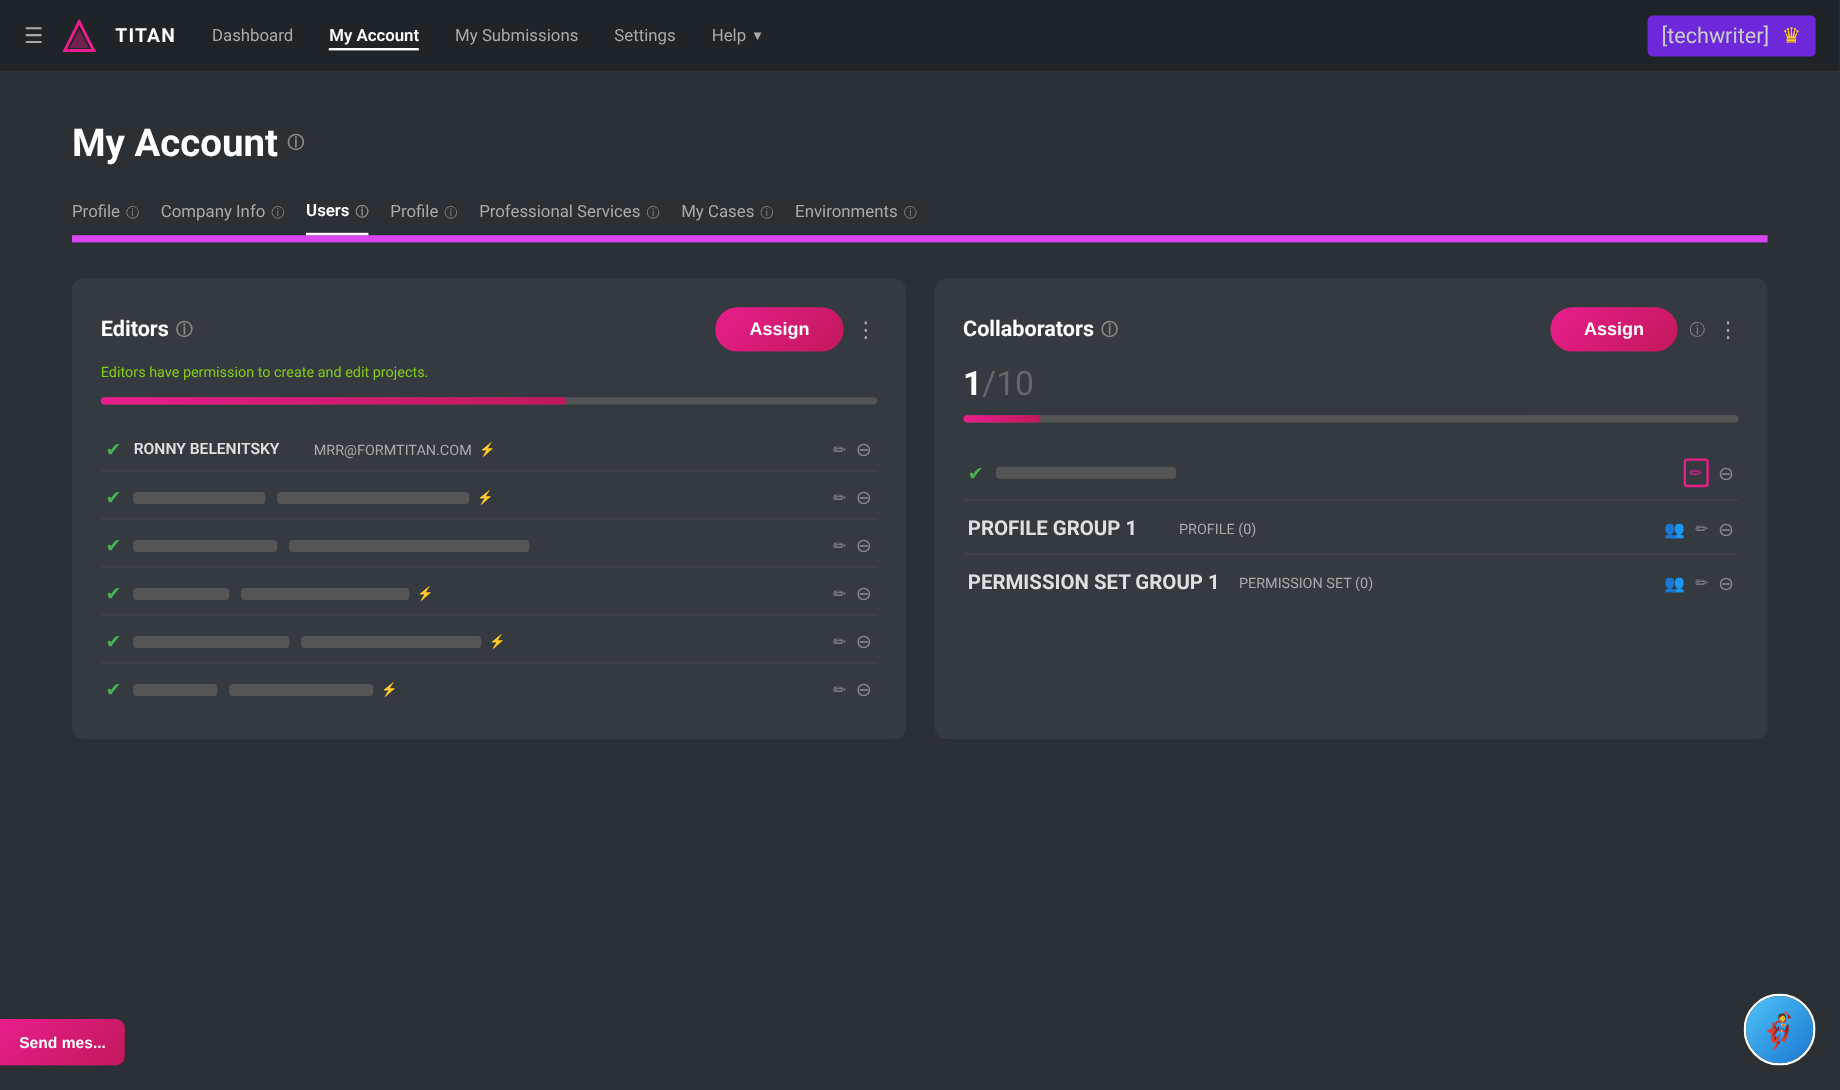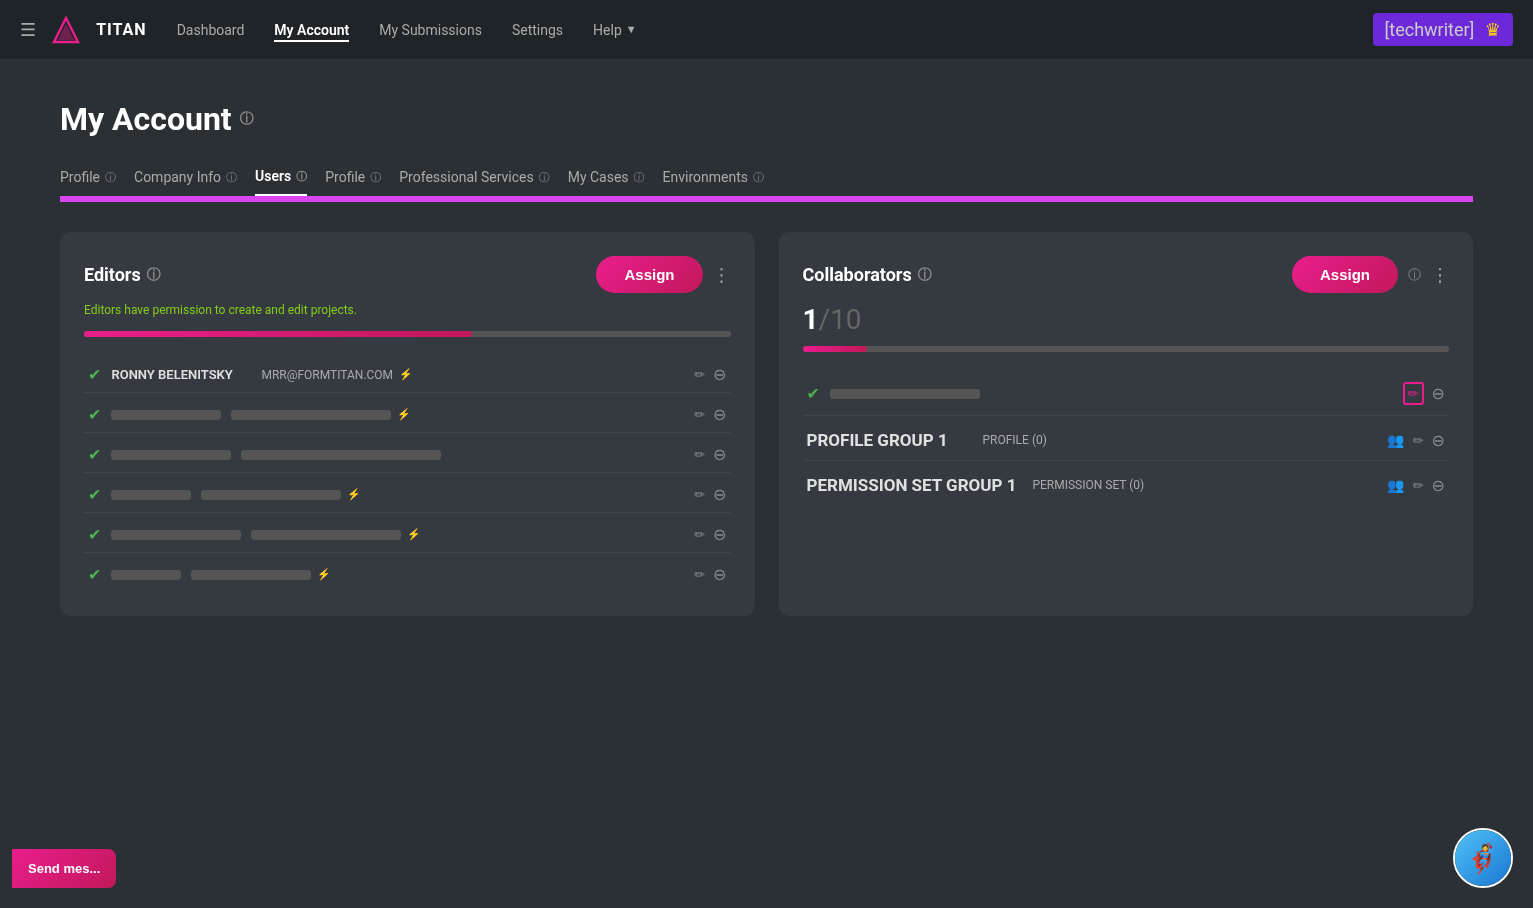--- a/index.html
+++ b/index.html
@@ -338,21 +338,21 @@
       display: flex;
       align-items: center;
       justify-content: center;
       font-size: 28px;
     }
 
     
     .send-message-btn {
       position: fixed;
       bottom: 20px;
-      left: 12px;
+      left: 0;
       background: linear-gradient(135deg, #e91e8c, #c2185b);
       color: #fff;
       padding: 12px 16px;
       font-size: 13px;
       font-weight: 600;
       cursor: pointer;
       border-radius: 0 8px 8px 0;
       border: none;
     }
   </style>

